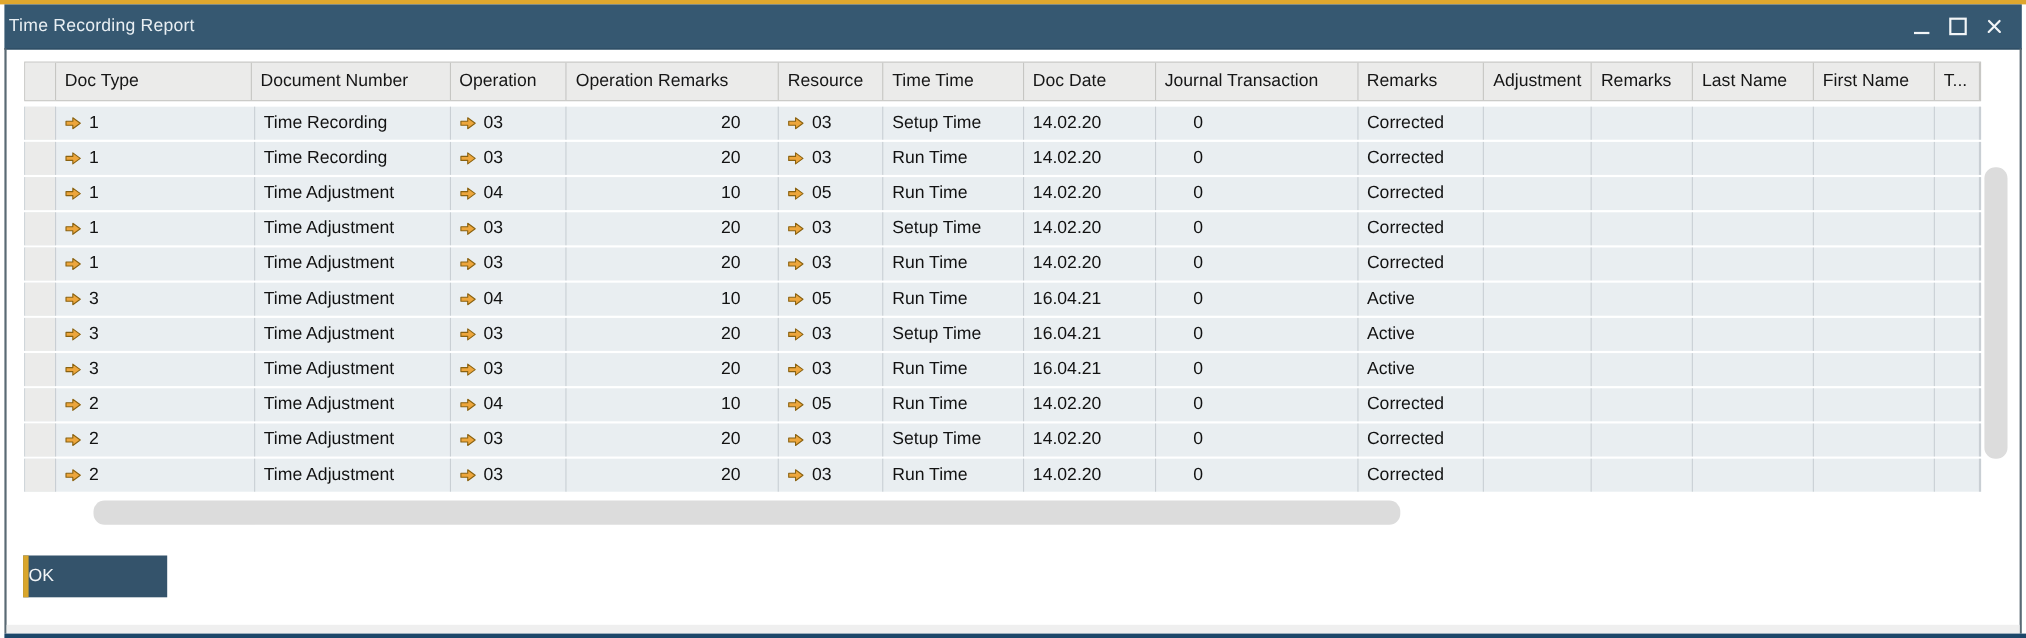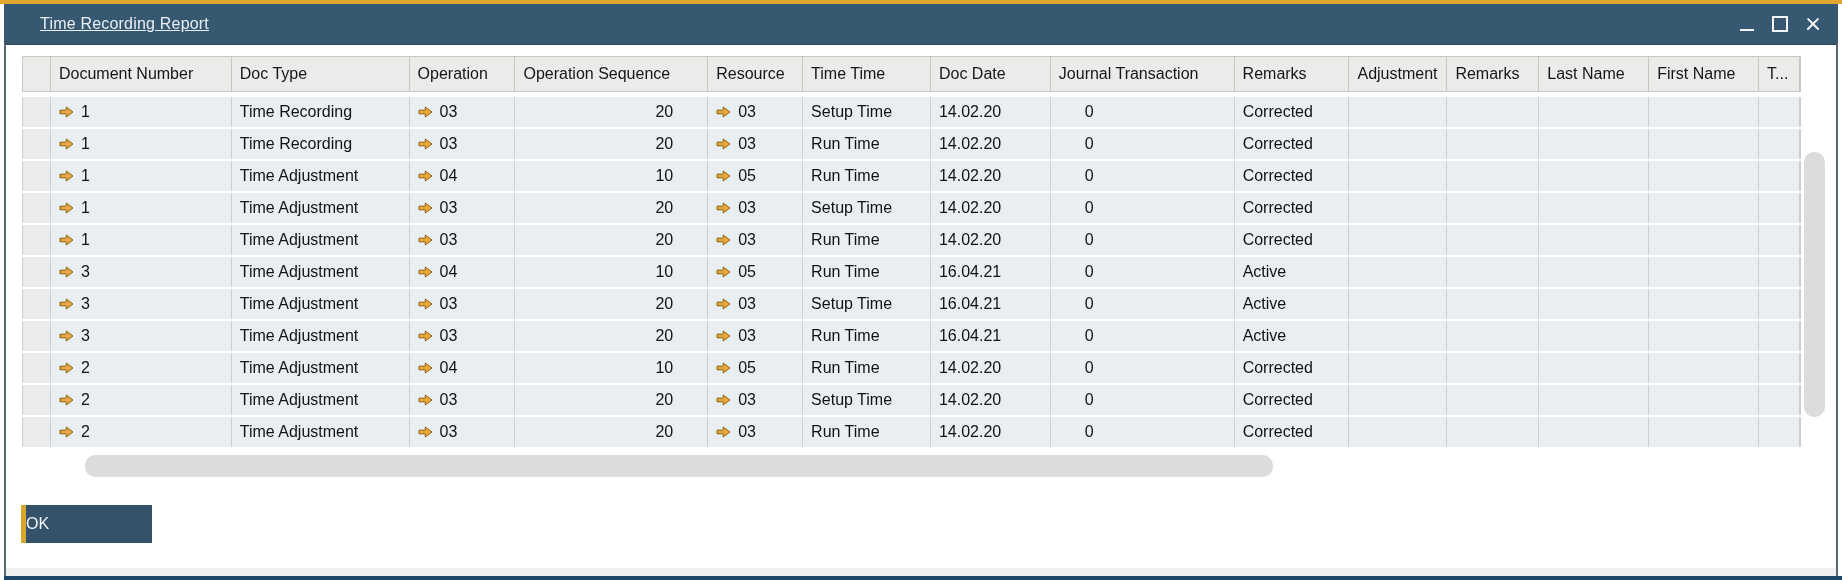--- a/index.html
+++ b/index.html
@@ -3,21 +3,21 @@
 <meta charset="utf-8">
 <style>
   html,body{margin:0;padding:0;background:#ffffff;width:1842px;height:580px;overflow:hidden;
     font-family:"Liberation Sans","DejaVu Sans",sans-serif;-webkit-font-smoothing:antialiased;}
   .abs{position:absolute;}
 
   
   #accent-bar{left:0;top:0;width:1842px;height:4px;background:#DFA72E;}
   #titlebar{left:4px;top:4px;width:1834px;height:40px;background:#365871;border-bottom:1px solid #2B4A60;
     display:flex;align-items:center;}
-  #window-title{color:#E9EFF3;font-size:16px;padding-left:36px;letter-spacing:.2px;text-decoration:underline;}
+  #window-title{color:#E9EFF3;font-size:16px;padding-left:4px;letter-spacing:.2px;}
   #win-controls{position:absolute;right:16px;top:0;height:40px;display:flex;align-items:center;gap:15px;}
   .win-btn{width:18px;height:26px;display:flex;align-items:center;justify-content:center;cursor:pointer;}
   .glyph-min{width:14px;height:2px;background:#F2F5F7;margin-top:12px;}
   .glyph-max{width:12px;height:12px;border:2px solid #F2F5F7;}
   .glyph-close{position:relative;width:14px;height:14px;}
   .glyph-close:before,.glyph-close:after{content:"";position:absolute;left:-1px;top:6px;width:16px;height:2.4px;
     background:#F2F5F7;border-radius:1px;}
   .glyph-close:before{transform:rotate(45deg);}
   .glyph-close:after{transform:rotate(-45deg);}
   #frame-left{left:4px;top:44px;width:2px;height:532px;background:#5A6A74;}
@@ -70,24 +70,24 @@
       </div>
   </div>
 </div>
 <div id="frame-left" class="abs"></div>
 <div id="frame-right" class="abs"></div>
 <div id="footer-strip" class="abs"></div>
 <div id="bottom-bar" class="abs"></div>
 
 <div id="grid-header" class="abs">
     <div class="hcell c0 selcell"></div>
+    <div class="hcell c2">Doc Type</div>
     <div class="hcell c1">Document Number</div>
-    <div class="hcell c2">Doc Type</div>
     <div class="hcell c3">Operation</div>
-    <div class="hcell c4">Operation Sequence</div>
+    <div class="hcell c4">Operation Remarks</div>
     <div class="hcell c5">Resource</div>
     <div class="hcell c6">Time Time</div>
     <div class="hcell c7">Doc Date</div>
     <div class="hcell c8">Journal Transaction</div>
     <div class="hcell c9">Remarks</div>
     <div class="hcell c10">Adjustment</div>
     <div class="hcell c11">Remarks</div>
     <div class="hcell c12">Last Name</div>
     <div class="hcell c13">First Name</div>
     <div class="hcell c14">T...</div>

